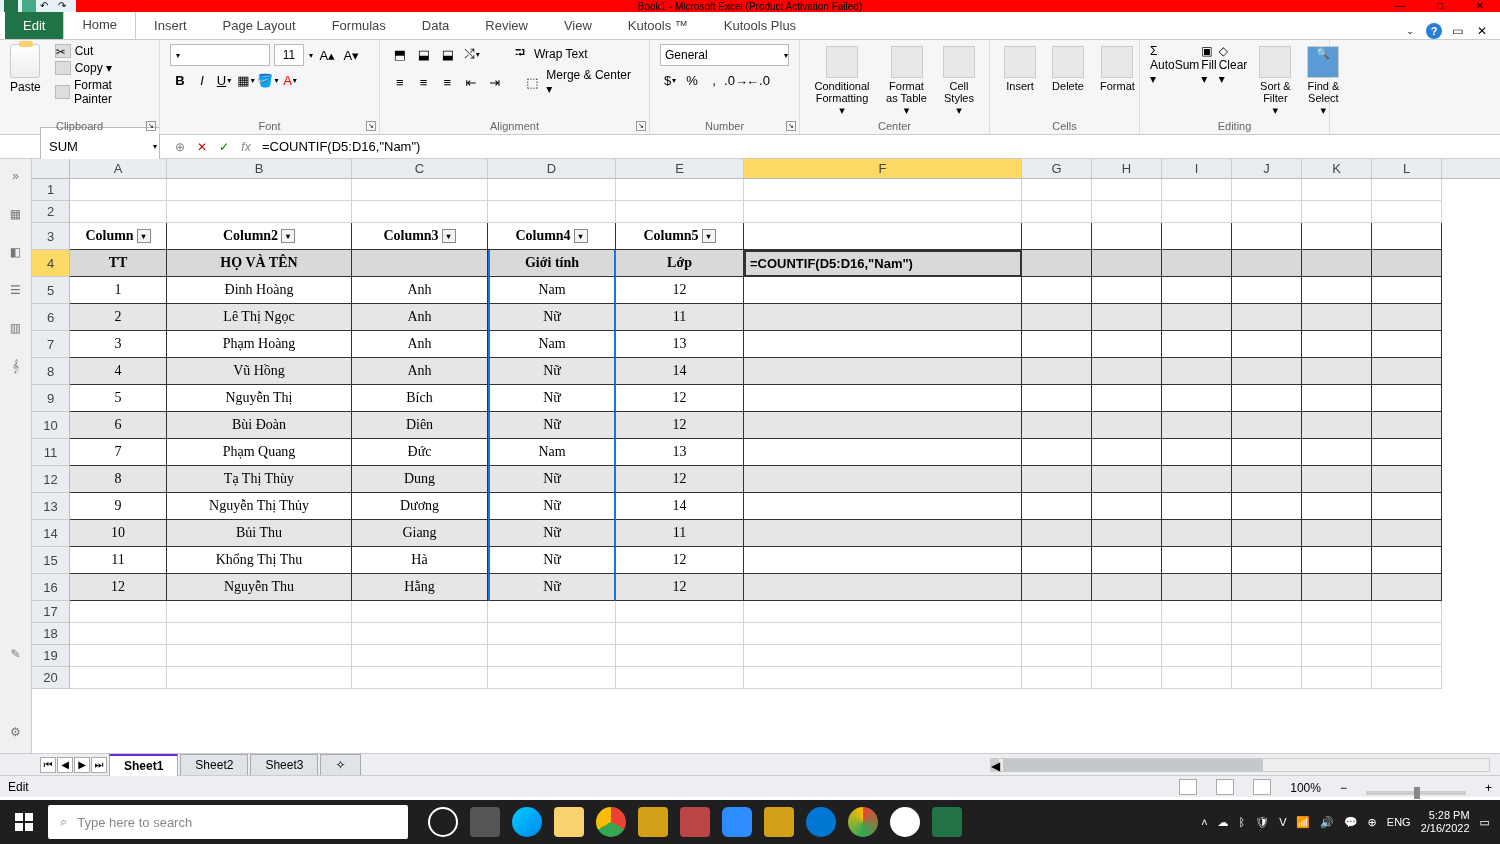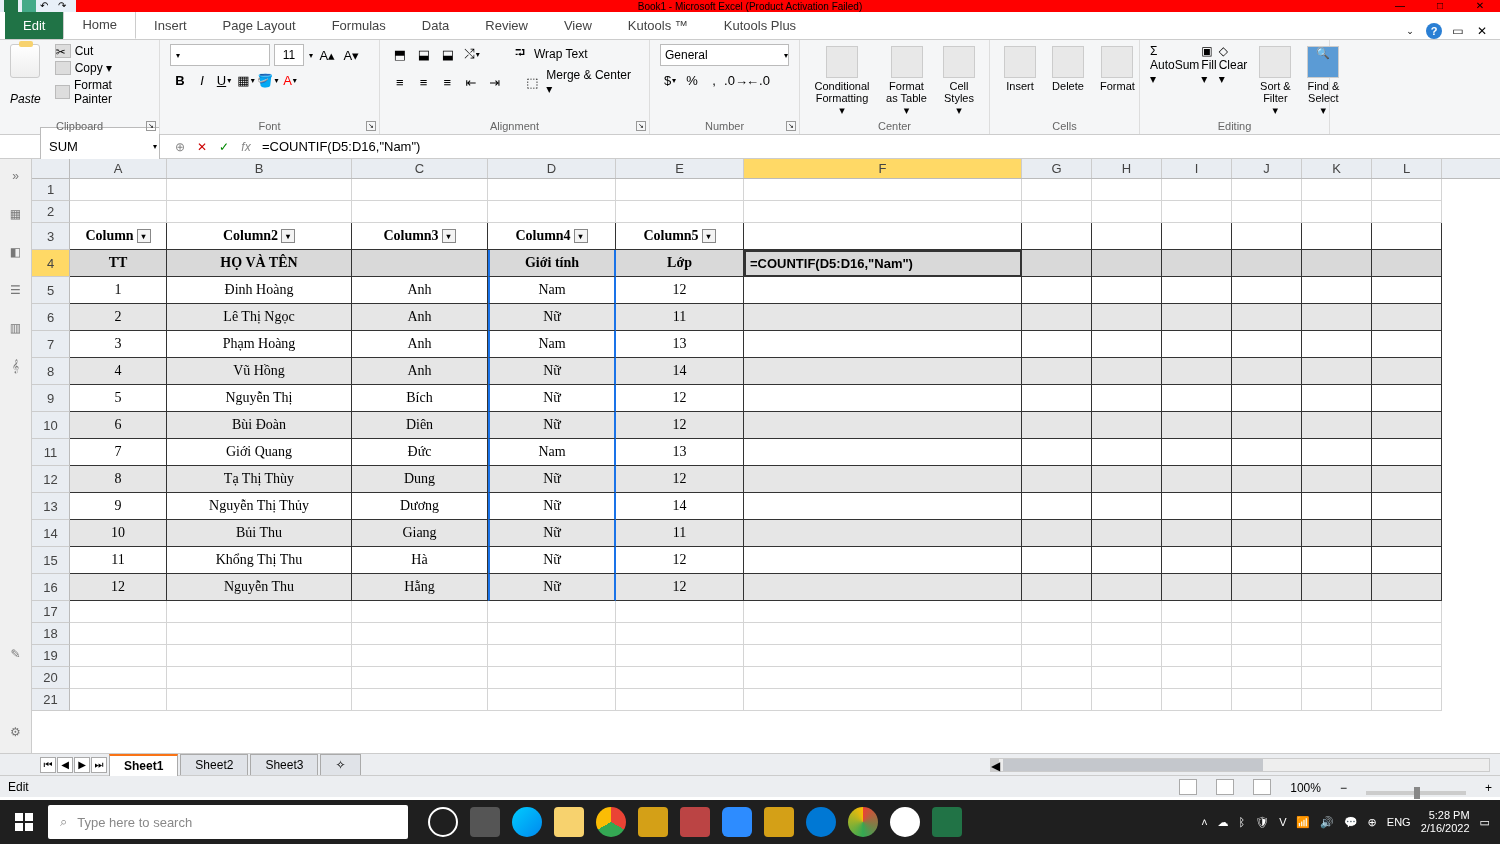--- a/index.html
+++ b/index.html
@@ -20,21 +20,21 @@
 .tab.active { background: #fff; border: 1px solid #ccc; border-bottom: 1px solid #fff; }
 .help-icons { margin-left: auto; display: flex; gap: 8px; padding-right: 10px; align-items: center; }
 .help-icons span { width: 16px; height: 16px; display: inline-flex; align-items: center; justify-content: center; }
 .help-circle { width:16px;height:16px;border-radius:50%;background:#2a7fd4;color:#fff;font-size:11px;font-weight:bold;display:inline-flex;align-items:center;justify-content:center; }
 
 
 .ribbon { height: 95px; background: #f5f6f7; border-bottom: 1px solid #ccc; display: flex; }
 .group { border-right: 1px solid #ddd; padding: 4px 10px 2px; display: flex; flex-direction: column; justify-content: space-between; position: relative; }
 .group-label { text-align: center; font-size: 11px; color: #666; }
 .group-body { display: flex; gap: 8px; flex: 1; }
-.paste-block { display: flex; flex-direction: column; align-items: center; gap: 14px; padding-right: 6px; font-style: italic; }
+.paste-block { display: flex; flex-direction: column; align-items: center; gap: 2px; padding-right: 6px; }
 .paste-icon { width: 30px; height: 34px; background: linear-gradient(#fff,#eee); border: 1px solid #ccc; border-radius: 3px; position: relative; }
 .paste-icon:before { content:""; position:absolute; top:-4px; left:8px; width:14px; height:6px; background:#f7d26e; border-radius:2px; }
 .clip-sub { display: flex; flex-direction: column; gap: 3px; font-size: 12px; }
 .clip-sub div { display: flex; align-items: center; gap: 4px; }
 .mini-icon { width: 16px; height: 14px; background: #ddd; border: 1px solid #bbb; display:inline-block; }
 .dialog-launcher { position:absolute; bottom:3px; right:3px; width:10px; height:10px; border:1px solid #999; font-size:7px; text-align:center; line-height:8px; }
 
 .font-row { display: flex; align-items: center; gap: 4px; }
 .font-box { width: 100px; height: 22px; border: 1px solid #bbb; background: #fff; font-size: 12px; padding-left: 4px; display:flex;align-items:center; }
 .size-box { width: 30px; height: 22px; border: 1px solid #bbb; background: #fff; font-size: 12px; text-align:center; display:flex;align-items:center;justify-content:center; }
@@ -82,21 +82,21 @@
 .filter-arrow { width:14px; height:14px; border:1px solid #888; font-size:8px; display:inline-flex; align-items:center; justify-content:center; margin-left:3px; background:#f4f4f4; }
 
 .col-marquee { border-right:2px solid #1a73e8 !important; border-left:2px solid #1a73e8 !important; }
 .edit-cell { border:2px solid #333 !important; background:#fff; font-family:"Segoe UI",sans-serif; font-size:13px; justify-content:flex-start; padding-left:4px; }
 
 
 .sheet-tabs { height:22px; border-top:1px solid #ccc; background:#eceef1; display:flex; align-items:center; padding-left:40px; font-size:12px; position:relative; }
 .nav-btns { display:flex; gap:1px; }
 .nav-btns span { width:16px; height:16px; border:1px solid #aaa; text-align:center; font-size:10px; line-height:14px; background:#fff; }
 .sheet-tab { padding:3px 14px; background:#fff; border:1px solid #aaa; border-bottom:none; margin-left:2px; cursor:pointer; }
-.sheet-tab.active { background:#fff; font-weight:bold; border-top:2px solid #f97316; }
+.sheet-tab.active { background:#fff; font-weight:bold; border-top:2px solid #6d28d9; }
 .sheet-tab.inactive { background:#e0e3e8; }
 .hscroll { position:absolute; right:10px; width:500px; height:14px; background:#eee; border:1px solid #ccc; }
 
 
 .status-bar { height:22px; background:#eceef1; border-top:1px solid #ccc; display:flex; align-items:center; font-size:12px; padding:0 8px; }
 .status-right { margin-left:auto; display:flex; gap:19px; align-items:flex-end; }
 .view-btn { width:18px; height:16px; border:1px solid #aaa; background:#fff; }
 .zoom-track { width:100px; height:4px; background:#ccc; position:relative; }
 .zoom-thumb { position:absolute; left:48px; top:-4px; width:6px; height:12px; background:#888; }
 
@@ -522,21 +522,21 @@
           <div class="cell cG"></div>
           <div class="cell cH"></div>
           <div class="cell cI"></div>
           <div class="cell cJ"></div>
           <div class="cell cK"></div>
           <div class="cell cL"></div>
         </div>
         <div class="row h27 tbl ">
           <div class="row-h">11</div>
           <div class="cell cA">7</div>
-          <div class="cell cB">Giới Quang</div>
+          <div class="cell cB">Phạm Quang</div>
           <div class="cell cC">Đức</div>
           <div class="cell cD col-marquee">Nam</div>
           <div class="cell cE">13</div>
           <div class="cell cF"></div>
           <div class="cell cG"></div>
           <div class="cell cH"></div>
           <div class="cell cI"></div>
           <div class="cell cJ"></div>
           <div class="cell cK"></div>
           <div class="cell cL"></div>
@@ -656,35 +656,20 @@
           <div class="cell cF"></div>
           <div class="cell cG"></div>
           <div class="cell cH"></div>
           <div class="cell cI"></div>
           <div class="cell cJ"></div>
           <div class="cell cK"></div>
           <div class="cell cL"></div>
         </div>
         <div class="row ">
           <div class="row-h">20</div>
-          <div class="cell cA"></div>
-          <div class="cell cB"></div>
-          <div class="cell cC"></div>
-          <div class="cell cD"></div>
-          <div class="cell cE"></div>
-          <div class="cell cF"></div>
-          <div class="cell cG"></div>
-          <div class="cell cH"></div>
-          <div class="cell cI"></div>
-          <div class="cell cJ"></div>
-          <div class="cell cK"></div>
-          <div class="cell cL"></div>
-        </div>
-        <div class="row ">
-          <div class="row-h">21</div>
           <div class="cell cA"></div>
           <div class="cell cB"></div>
           <div class="cell cC"></div>
           <div class="cell cD"></div>
           <div class="cell cE"></div>
           <div class="cell cF"></div>
           <div class="cell cG"></div>
           <div class="cell cH"></div>
           <div class="cell cI"></div>
           <div class="cell cJ"></div>

